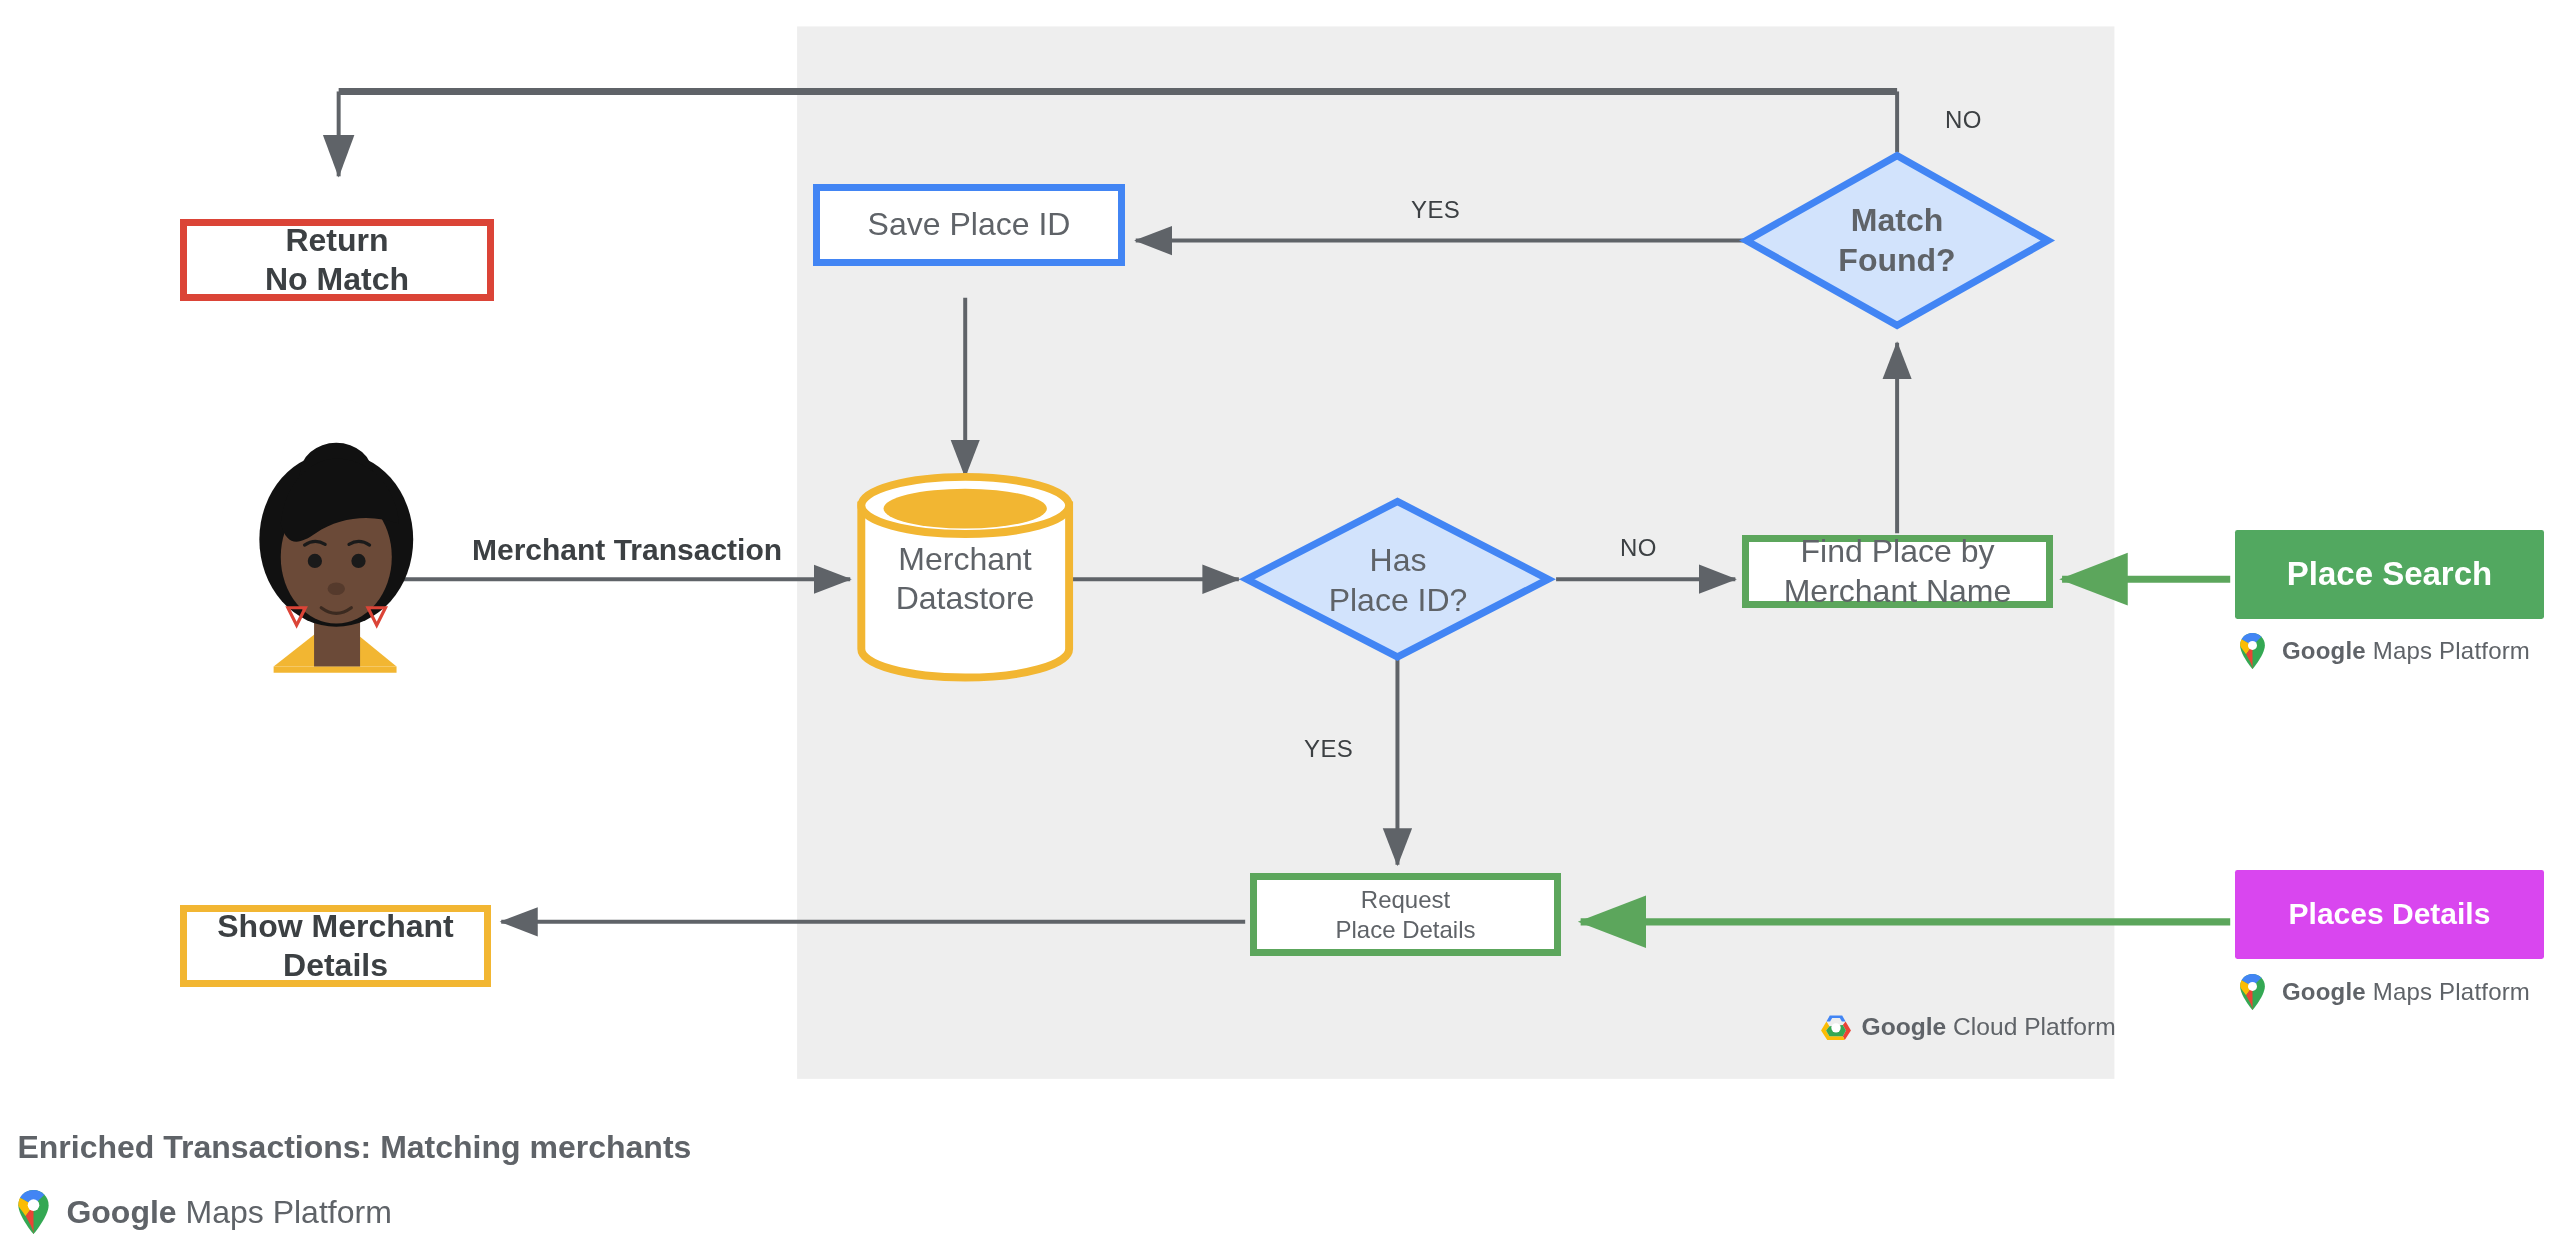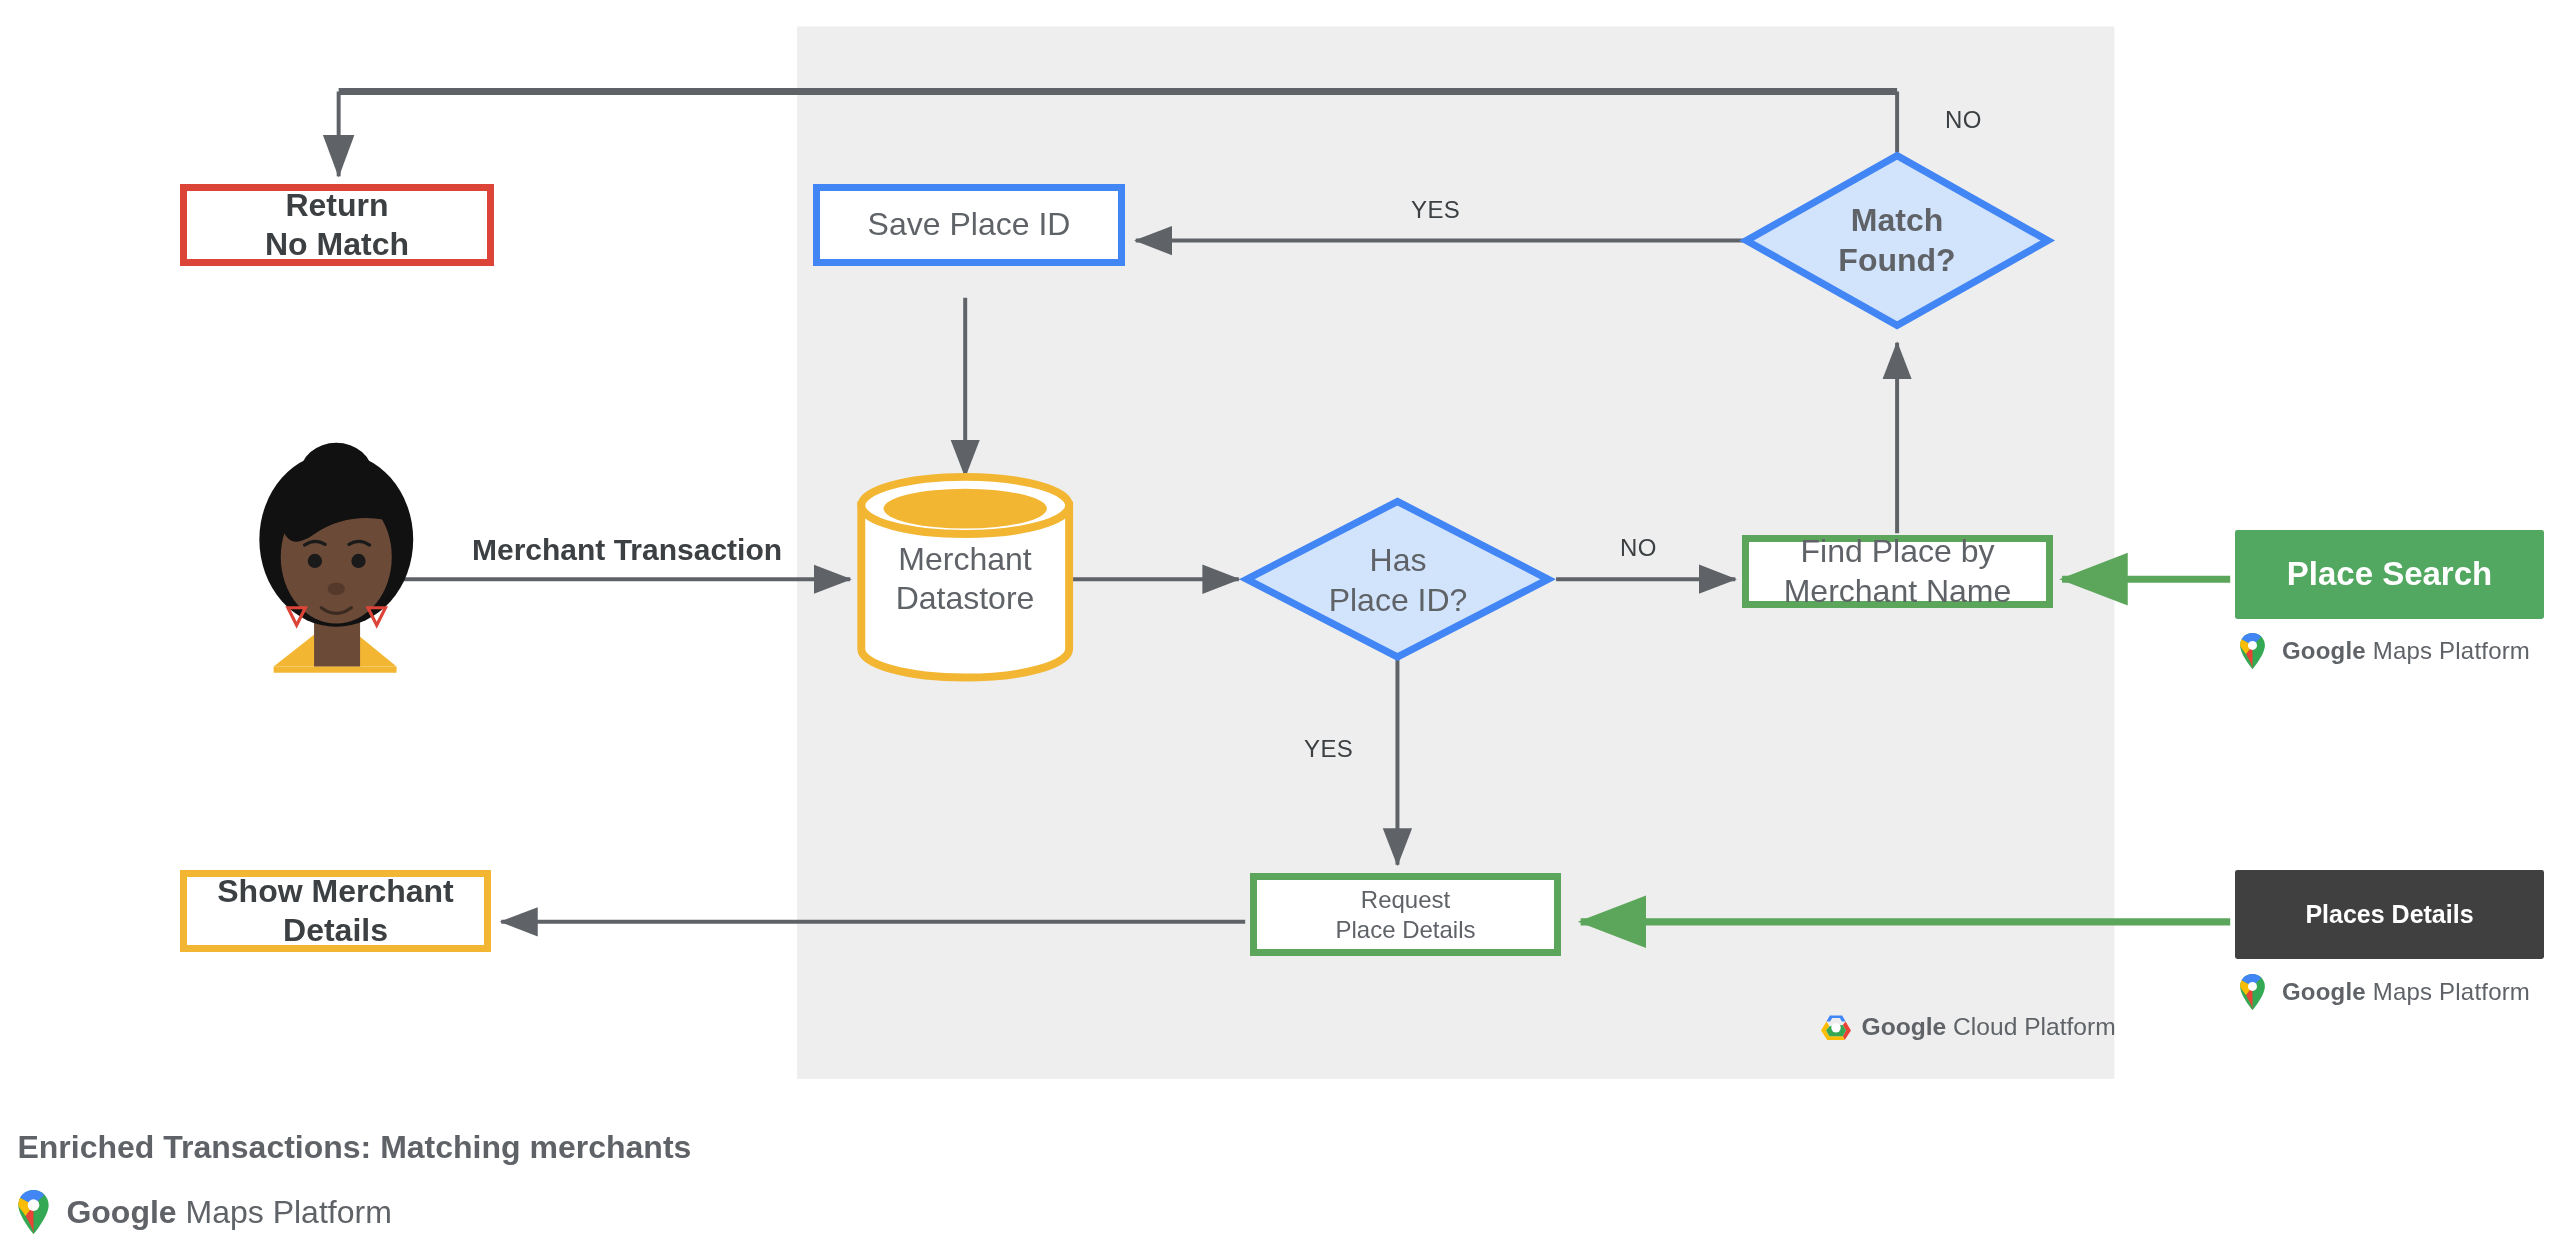--- a/index.html
+++ b/index.html
@@ -35,21 +35,21 @@
     align-items: center;
     justify-content: center;
     text-align: center;
     line-height: 1.22;
     color: #5f6368;
   }
   .box {
     background: #ffffff;
     border-style: solid;
   }
-  .box-bold { font-weight: bold; color: #3c4043; }
+  .box-bold { font-weight: bold; color: #3c4043; margin-top: 35px; }
   .filled {
     color: #ffffff;
     font-weight: bold;
     border: none;
   }
   .edge-label {
     position: absolute;
     color: #3c4043;
     font-size: 24px;
     letter-spacing: 0.4px;
@@ -244,21 +244,21 @@
     <div>
       <div>Show Merchant</div>
       <div>Details</div>
     </div>
   </div>
 
   <div class="node filled" style="left:2235px; top:530px; width:309px; height:89px; background:#52A860; font-size:33px; border-radius:2.4px;">
     <span>Place Search</span>
   </div>
 
-  <div class="node filled" style="left:2235px; top:870px; width:309px; height:89px; background:#404040; font-size:25px; border-radius:2.4px;">
+  <div class="node filled" style="left:2235px; top:870px; width:309px; height:89px; background:#d946ef; font-size:30px; border-radius:2.4px;">
     <span>Places Details</span>
   </div>
 
   <div class="flow-label" style="left:472px; top:533px;">Merchant Transaction</div>
 
   <div class="edge-label" style="left:1620px; top:534px;">NO</div>
 
   <div class="edge-label" style="left:1304px; top:735px;">YES</div>
 
   <div class="edge-label" style="left:1411px; top:196px;">YES</div>

